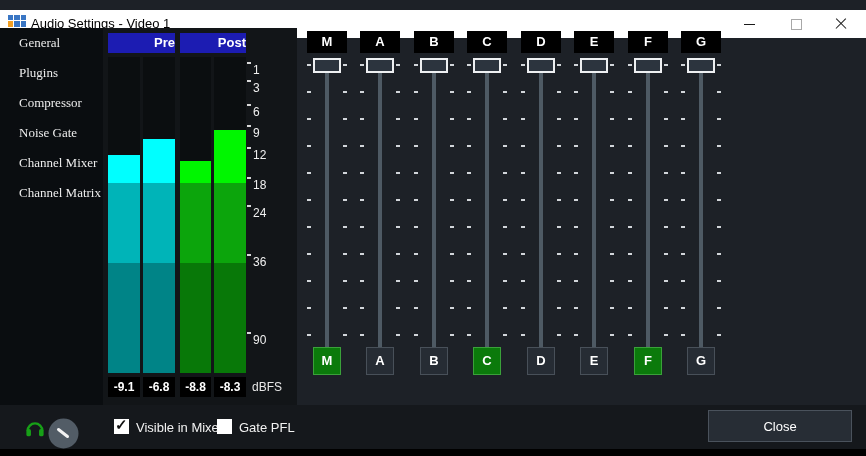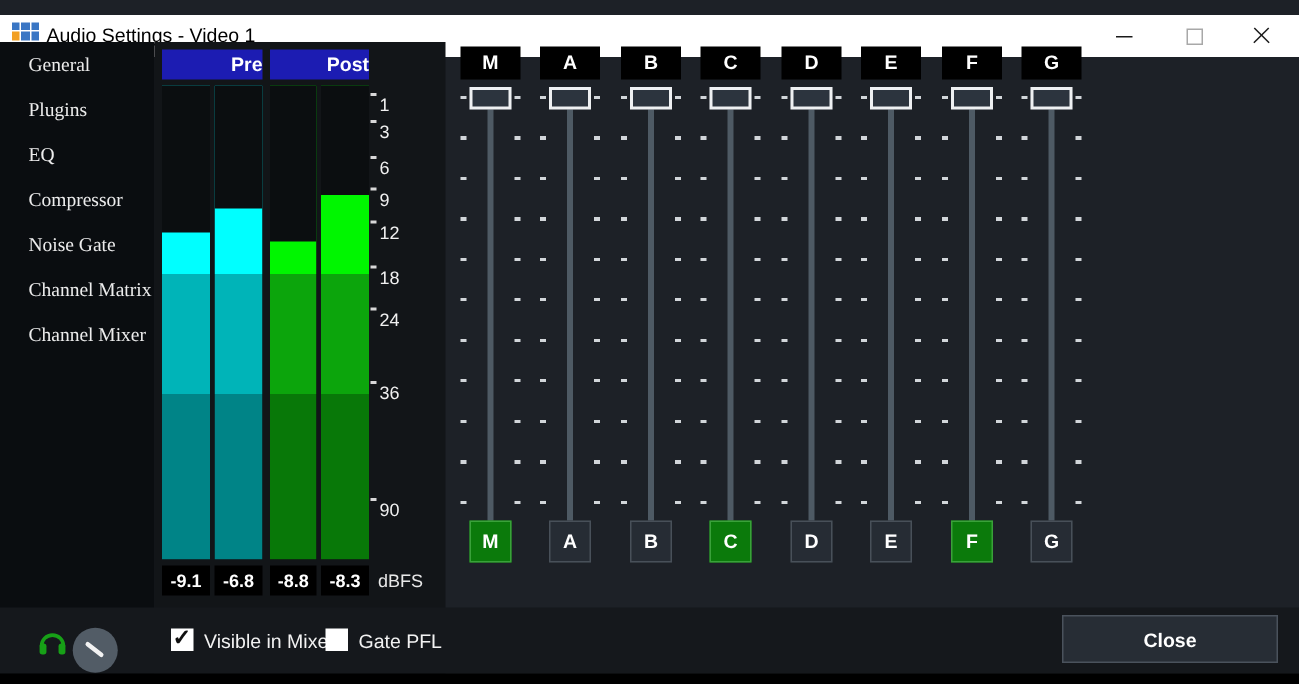--- a/index.html
+++ b/index.html
@@ -63,21 +63,21 @@
   .footer-strip{position:absolute;left:0;top:405px;width:866px;height:44px;background:#15181c;}
   .blackedge{position:absolute;left:0;top:449px;width:866px;height:7px;background:#000;}
   .hp-icon{position:absolute;left:24px;top:417px;width:22px;height:22px;}
   .knob{position:absolute;left:48px;top:418px;width:31px;height:31px;}
   .cbox{position:absolute;top:419px;width:15px;height:15px;background:#fff;}
   .cbox .mark{position:absolute;left:1px;top:-3px;color:#101010;font-size:15px;font-weight:bold;}
   .cb1{left:114px;} .cb2{left:217px;}
   .cblabel{position:absolute;top:420px;font-size:13px;color:#f2f2f2;white-space:nowrap;}
   .cbl1{left:136px;} .cbl2{left:239px;}
   .close-btn{position:absolute;left:708px;top:410px;width:144px;height:32px;background:#272d35;
-             border:1px solid #4a525c;color:#fff;font-size:13px;font-weight:bold;
+             border:1px solid #4a525c;color:#fff;font-size:13px;font-weight:normal;
              text-align:center;line-height:32px;box-sizing:border-box;}
 </style>
 </head>
 <body>
 
 <div id="window">
 
   <div class="titlebar">
     <div class="app-icon">
       <i style="background:#3a76c4"></i>
@@ -98,25 +98,24 @@
       <span class="glyph-max"></span>
     </div>
     <div class="winbtn" style="left:824px;">
       <span class="glyph-close"></span>
     </div>
   </div>
 
   <div class="sidebar">
     <div class="side-item"><span>General</span></div>
     <div class="side-item"><span>Plugins</span></div>
-    <div class="side-item"><span>EQ</span></div>
     <div class="side-item"><span>Compressor</span></div>
     <div class="side-item"><span>Noise Gate</span></div>
+    <div class="side-item"><span>Channel Mixer</span></div>
     <div class="side-item"><span>Channel Matrix</span></div>
-    <div class="side-item"><span>Channel Mixer</span></div>
   </div>
 
   <div class="meter-strip">
     <div class="mhdr pre">Pre</div>
     <div class="mhdr post">Post</div>
 
     <div class="mch cyan c1">
         <div class="grad"></div>
         <div class="cover" style="height: 31%;"></div>
       </div>

